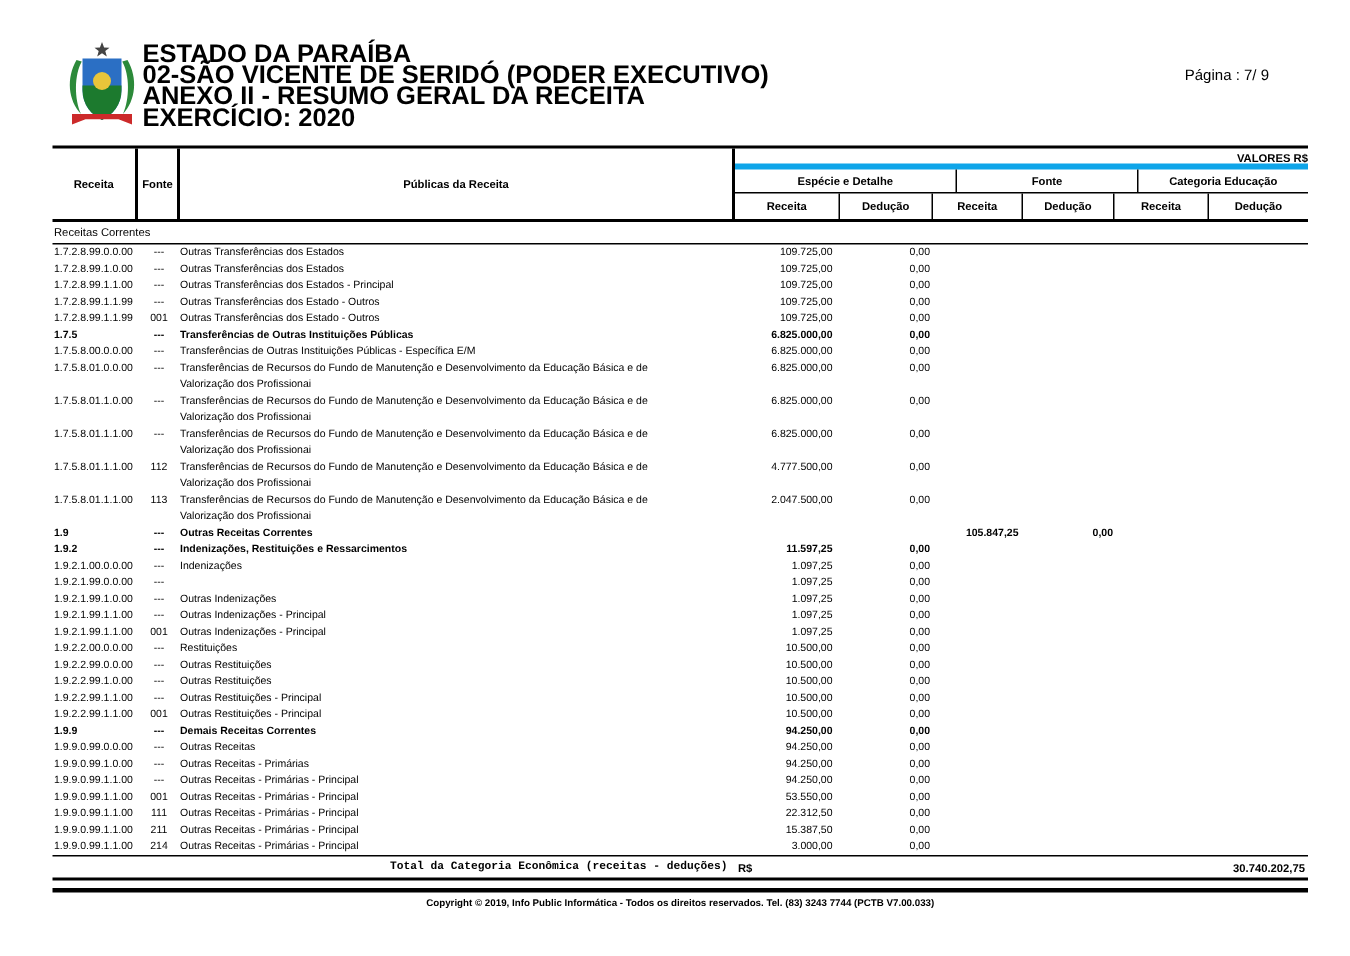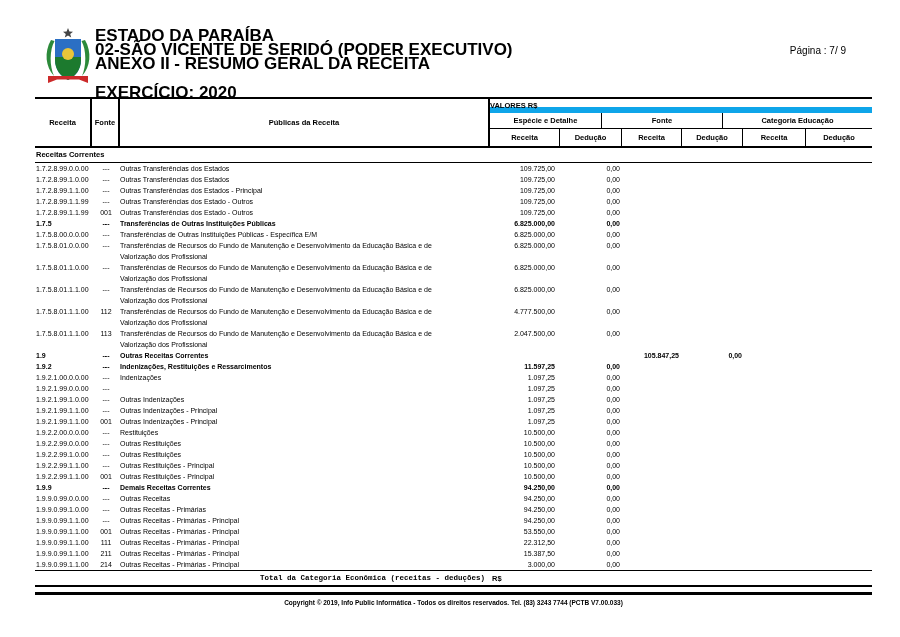--- a/index.html
+++ b/index.html
@@ -8,50 +8,50 @@
     font-family:"Liberation Sans", sans-serif;
     color:#000;
     position:relative;
     overflow:hidden;
   }
   
   .page-header { position:absolute; top:27px; left:42px; right:48px; height:64px; }
   .logo { position:absolute; left:0; top:0; width:52px; height:58px; }
   .org-block { position:absolute; left:53px; top:2px; }
   .org-line { font-size:17px; font-weight:bold; line-height:14px; white-space:nowrap; }
-  .org-line.last { margin-top:15px; }
+  .org-line.last { margin-top:1px; }
   .page-num { position:absolute; right:6px; top:18px; font-size:10px; }
 
   
   .report-table { position:absolute; left:35px; top:97px; width:837px; }
 
   .thead {
     display:flex; height:51px;
     border-top:2px solid #000; border-bottom:2px solid #000;
     font-weight:bold; font-size:7.5px;
   }
   .th-cell { display:flex; align-items:center; justify-content:center; text-align:center; }
   .th-code  { width:57px; border-right:2px solid #000; }
   .th-fonte { width:28px; border-right:2px solid #000; }
   .th-desc  { width:370px; border-right:2px solid #000; }
   .th-values { flex:1; display:flex; flex-direction:column; }
-  .th-valores-label { height:14px; line-height:13px; text-align:left; border-bottom:6px solid #0ea5e9; }
+  .th-valores-label { height:14px; line-height:13px; text-align:right; border-bottom:4px solid #0ea5e9; }
   .th-groups { display:flex; height:16px; border-bottom:1px solid #000; }
   .th-group { display:flex; align-items:center; justify-content:center; }
-  .th-group.g1 { width:112px; border-right:1px solid #000; }
+  .th-group.g1 { width:148px; border-right:1px solid #000; }
   .th-group.g2 { width:121px; border-right:1px solid #000; }
   .th-group.g3 { flex:1; }
   .th-subs { display:flex; flex:1; }
   .th-sub { display:flex; align-items:center; justify-content:center; border-right:1px solid #000; }
   .th-sub.s1 { width:70px; } .th-sub.s2 { width:62px; }
   .th-sub.s3 { width:60px; } .th-sub.s4 { width:61px; }
   .th-sub.s5 { width:63px; } .th-sub.s6 { flex:1; border-right:none; }
 
   .section-row {
-    font-size:7.5px; font-weight:bold; line-height:10px;
+    font-size:7.5px; font-weight:normal; line-height:10px;
     padding:2px 0 2px 1px; border-bottom:1px solid #000;
   }
 
   .trow { display:flex; font-size:7px; line-height:11px; }
   .trow.bold { font-weight:bold; }
   .c-code  { width:57px; padding-left:1px; white-space:nowrap; }
   .c-fonte { width:28px; text-align:center; }
   .c-desc  { width:370px; white-space:pre-line; padding-right:8px; }
   .c-edr { width:70px; text-align:right; padding-right:5px; white-space:nowrap; }
   .c-edd { width:62px; text-align:right; padding-right:2px; white-space:nowrap; }
@@ -476,17 +476,18 @@
         <div class="c-orr"></div>
         <div class="c-ord"></div>
         <div class="c-cer"></div>
         <div class="c-ced"></div>
       </div>
     </div>
 
   <div class="total-row">
     <div class="total-label">Total da Categoria Econômica (receitas - deduções)</div>
     <div class="total-cur">R$</div>
+    <div class="total-value">30.740.202,75</div>
   </div>
 
   <div class="thick-rule"></div>
   <div class="footer-copy">Copyright © 2019, Info Public Informática - Todos os direitos reservados. Tel. (83) 3243 7744 (PCTB V7.00.033)</div>
 </div>
 
 </body></html>

